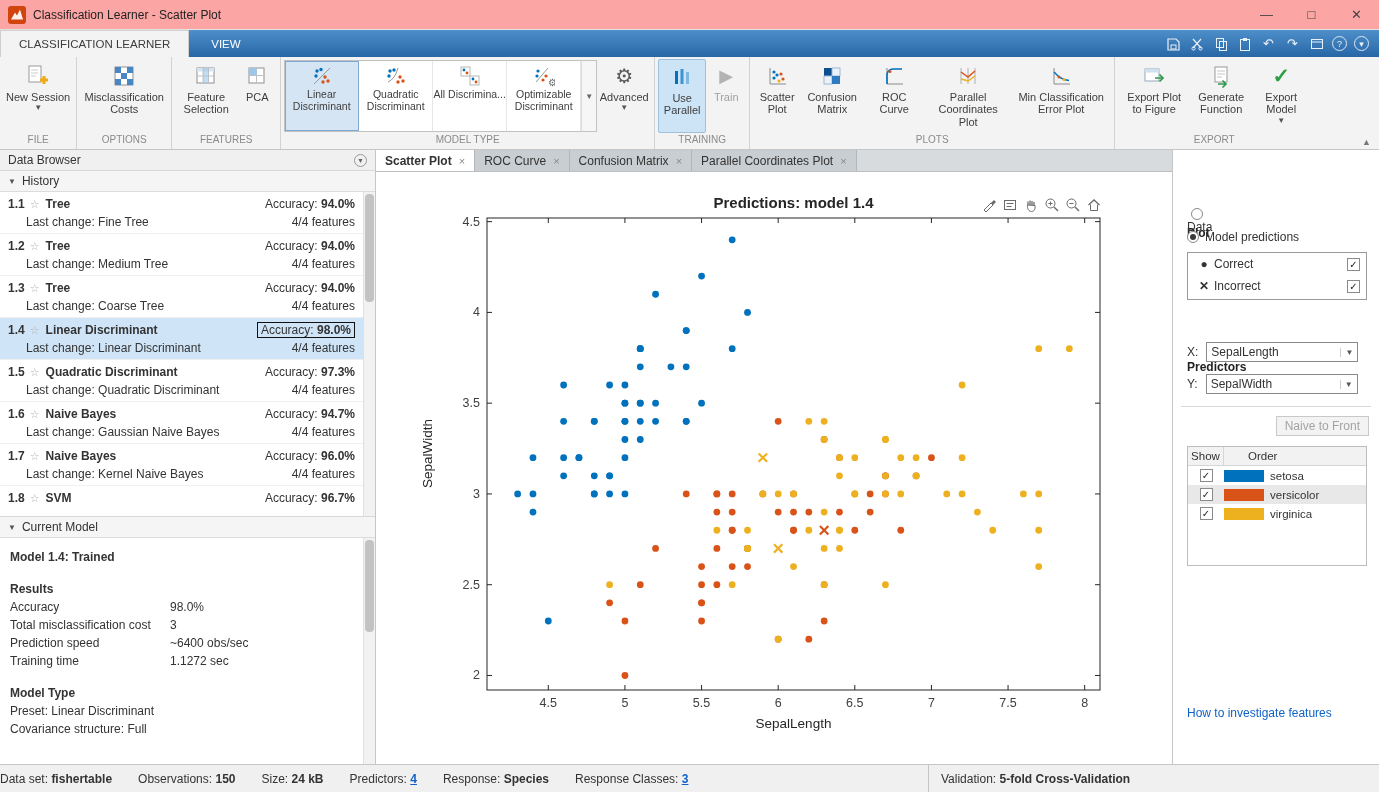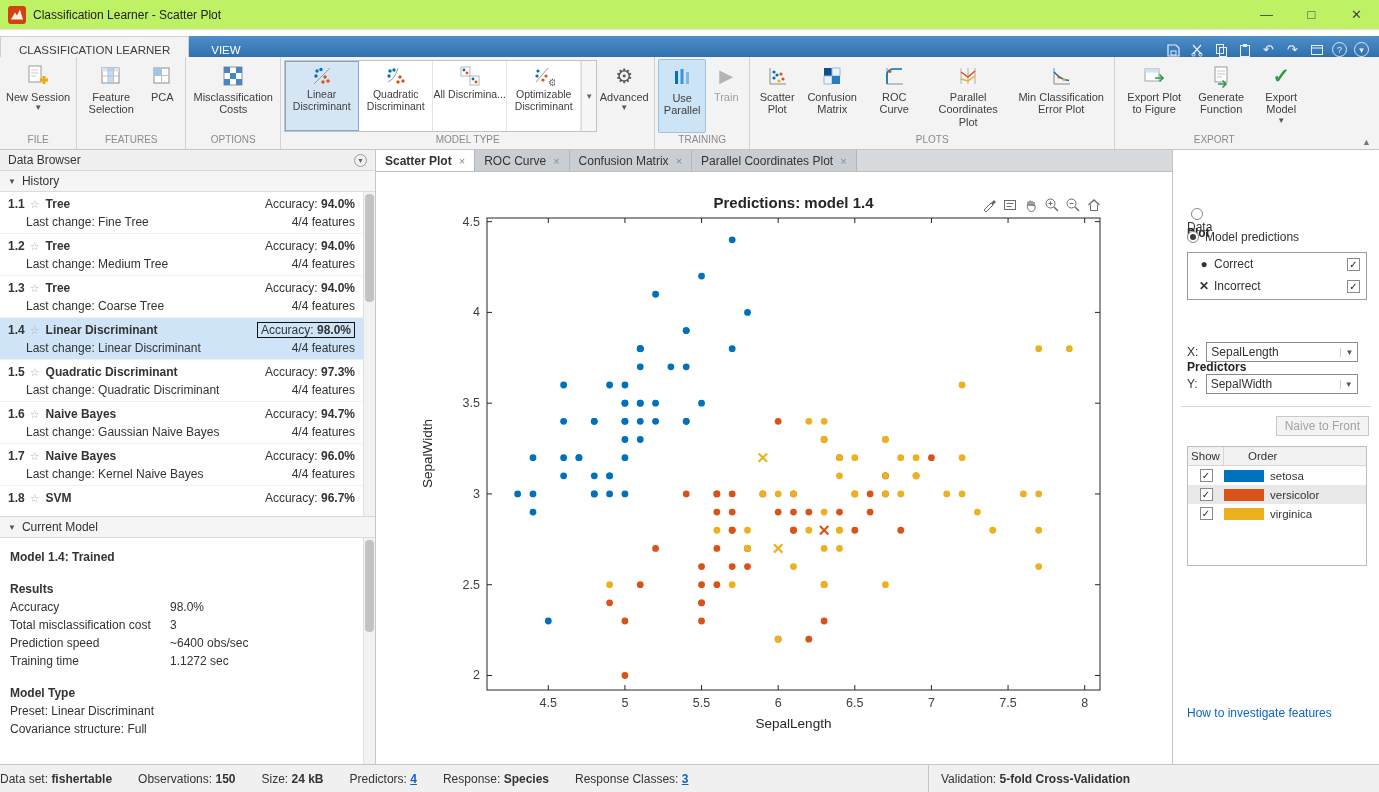--- a/index.html
+++ b/index.html
@@ -1,27 +1,27 @@
 <!DOCTYPE html>
 <html><head>
 <meta charset="utf-8">
 <style>
   *{margin:0;padding:0;box-sizing:border-box;font-family:"Liberation Sans",sans-serif;}
   html,body{width:1379px;height:792px;overflow:hidden;background:#fff;font-size:12px;color:#333;}
   body{position:relative;}
 
   
-  .titlebar{position:absolute;top:0;left:0;right:0;height:30px;background:#bef264;border-bottom:1px solid #e2e2e2;display:flex;align-items:center;}
+  .titlebar{position:absolute;top:0;left:0;right:0;height:30px;background:#fca5a5;border-bottom:1px solid #e2e2e2;display:flex;align-items:center;}
   .titlebar .appicon{margin:0 7px 0 8px;display:flex;}
   .titlebar .title{font-size:12px;color:#222;}
   .wincontrols{margin-left:auto;display:flex;height:100%;}
   .winbtn{width:45px;height:100%;display:flex;align-items:center;justify-content:center;font-size:13px;color:#444;}
 
   
-  .tabstrip{position:absolute;top:36px;left:0;right:0;height:27px;background:linear-gradient(#4e8fca,#2767a6);display:flex;align-items:flex-end;}
+  .tabstrip{position:absolute;top:30px;left:0;right:0;height:27px;background:linear-gradient(#4e8fca,#2767a6);display:flex;align-items:flex-end;}
   .tab-main{height:27px;padding:0 18px;background:#f3f3f3;border:1px solid #cfcfcf;border-bottom:none;display:flex;align-items:center;font-size:11.5px;color:#3c3c3c;}
   .tab-view{height:27px;padding:0 22px;display:flex;align-items:center;font-size:11.5px;color:#fff;}
   .quickicons{margin-left:auto;display:flex;align-items:center;gap:7px;padding-right:10px;height:100%;}
   .qicon{width:17px;height:17px;display:flex;align-items:center;justify-content:center;color:#e8f0f8;font-size:13px;}
   .qcircle{width:15px;height:15px;border:1px solid #dbe7f2;border-radius:50%;display:flex;align-items:center;justify-content:center;font-size:9px;color:#e8f0f8;}
 
   
   .ribbon{position:absolute;top:57px;left:0;right:0;height:93px;background:#f3f3f3;border-bottom:1px solid #c6c6c6;display:flex;}
   .rsec{height:100%;display:flex;flex-direction:column;border-right:1px solid #d2d2d2;}
   .rsec-body{flex:1;display:flex;align-items:stretch;padding:2px 3px 0 3px;}
@@ -189,20 +189,39 @@
           </span>
         <span>New Session</span>
         <span class="caret">▼</span>
       </div>
     </div>
     <div class="rsec-label">FILE</div>
   </div>
 
   <div class="rsec">
     <div class="rsec-body">
+      <div class="rbtn" style="width:88px;">
+        <span class="ricon">
+            <svg width="24" height="24">
+              <rect x="3" y="3" width="18" height="18" fill="#fff" stroke="#8f8f8f"></rect>
+              <rect x="3" y="3" width="6" height="6" fill="#4886c4"></rect>
+              <rect x="15" y="3" width="6" height="6" fill="#4886c4"></rect>
+              <rect x="9" y="9" width="6" height="6" fill="#4886c4"></rect>
+              <rect x="3" y="15" width="6" height="6" fill="#4886c4"></rect>
+              <rect x="15" y="15" width="6" height="6" fill="#4886c4"></rect>
+            </svg>
+          </span>
+        <span>Misclassification Costs</span>
+      </div>
+    </div>
+    <div class="rsec-label">OPTIONS</div>
+  </div>
+
+  <div class="rsec">
+    <div class="rsec-body">
       <div class="rbtn" style="width:62px;">
         <span class="ricon">
             <svg width="24" height="24">
               <rect x="3" y="4" width="17" height="15" fill="#fff" stroke="#8f8f8f"></rect>
               <rect x="3" y="4" width="17" height="3.5" fill="#d7e5f2"></rect>
               <line x1="9" y1="4" x2="9" y2="19" stroke="#c0c0c0"></line>
               <line x1="14.5" y1="4" x2="14.5" y2="19" stroke="#c0c0c0"></line>
               <line x1="3" y1="12" x2="20" y2="12" stroke="#c0c0c0"></line>
               <rect x="9" y="4" width="5.5" height="15" fill="#9ec6e8" opacity="0.6"></rect>
             </svg>
@@ -215,39 +234,20 @@
               <rect x="4" y="4" width="15" height="15" fill="#fff" stroke="#8f8f8f"></rect>
               <line x1="11.5" y1="4" x2="11.5" y2="19" stroke="#c0c0c0"></line>
               <line x1="4" y1="11.5" x2="19" y2="11.5" stroke="#c0c0c0"></line>
               <rect x="4" y="4" width="7.5" height="7.5" fill="#9ec6e8"></rect>
             </svg>
           </span>
         <span>PCA</span>
       </div>
     </div>
     <div class="rsec-label">FEATURES</div>
-  </div>
-
-  <div class="rsec">
-    <div class="rsec-body">
-      <div class="rbtn" style="width:88px;">
-        <span class="ricon">
-            <svg width="24" height="24">
-              <rect x="3" y="3" width="18" height="18" fill="#fff" stroke="#8f8f8f"></rect>
-              <rect x="3" y="3" width="6" height="6" fill="#4886c4"></rect>
-              <rect x="15" y="3" width="6" height="6" fill="#4886c4"></rect>
-              <rect x="9" y="9" width="6" height="6" fill="#4886c4"></rect>
-              <rect x="3" y="15" width="6" height="6" fill="#4886c4"></rect>
-              <rect x="15" y="15" width="6" height="6" fill="#4886c4"></rect>
-            </svg>
-          </span>
-        <span>Misclassification Costs</span>
-      </div>
-    </div>
-    <div class="rsec-label">OPTIONS</div>
   </div>
 
   <div class="rsec">
     <div class="rsec-body">
       <div class="gallery">
         <div class="gitem selected">
           <span class="ricon">
               <svg width="22" height="22">
                 <line x1="3" y1="19" x2="19" y2="3" stroke="#9a9a9a"></line>
                 <circle cx="6" cy="6" r="1.7" fill="#0072BD"></circle>

